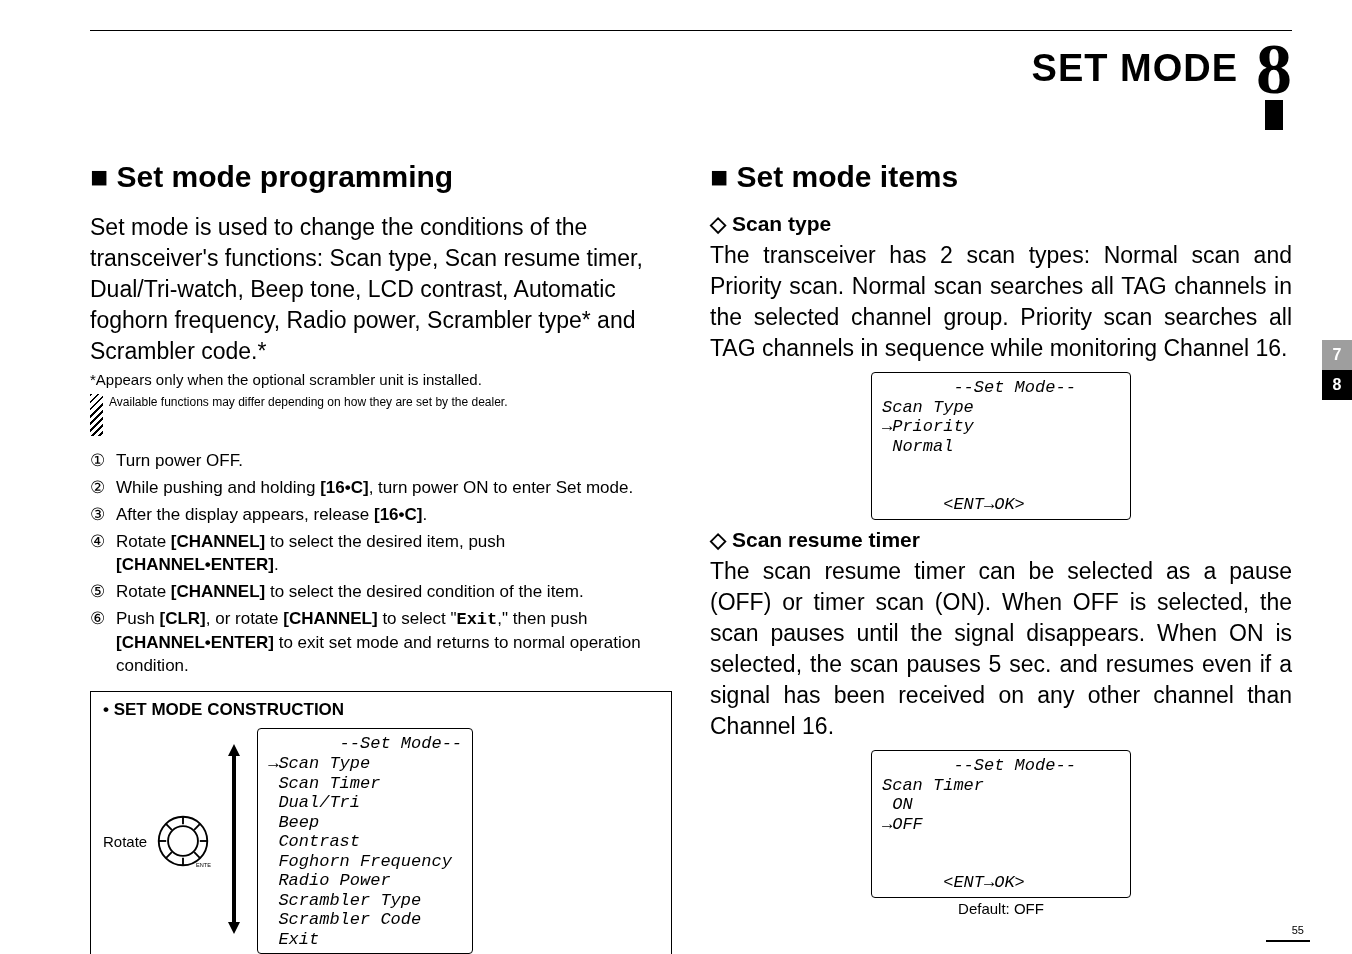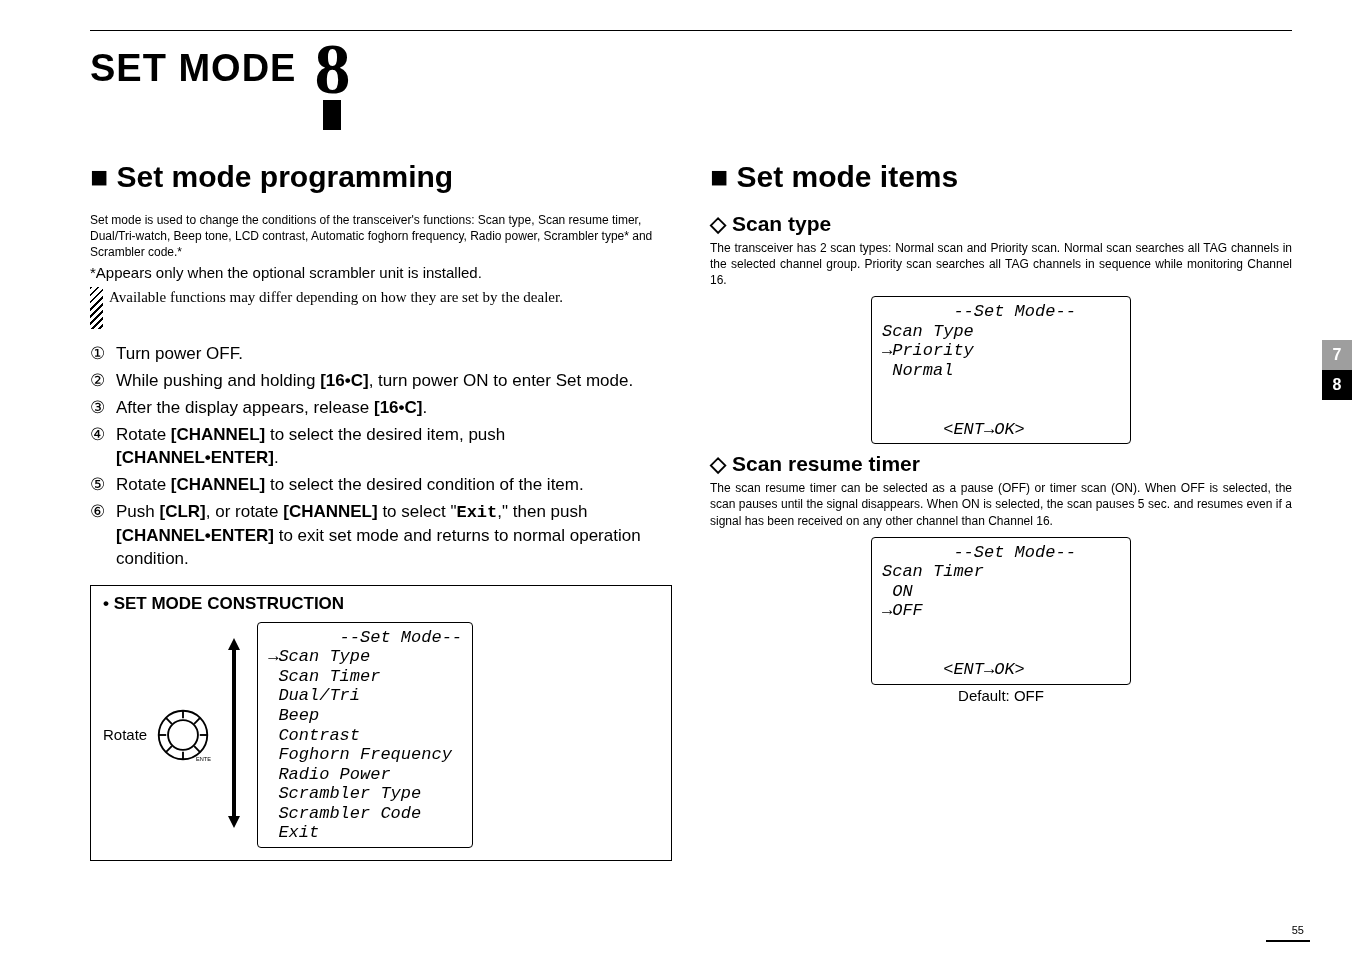--- a/index.html
+++ b/index.html
@@ -17,20 +17,21 @@
     left: 90px;
     right: 60px;
     bottom: 20px;
   }
   .rule {
     border-top: 1.5px solid #000;
     margin-bottom: 6px;
   }
   .header-row {
     display: flex;
+    justify-content: flex-end;
     align-items: flex-start;
     gap: 18px;
     margin-bottom: 30px;
   }
   .header-title {
     font-size: 38px;
     font-weight: bold;
     letter-spacing: 1px;
     margin-top: 10px;
   }
@@ -59,41 +60,41 @@
   .col {
     flex: 1;
     min-width: 0;
   }
   h2.section {
     font-size: 30px;
     font-weight: bold;
     margin-bottom: 18px;
   }
   p.lead {
-    font-size: 12px;
+    font-size: 23px;
     line-height: 1.35;
     margin-bottom: 4px;
   }
   .note {
     font-size: 15px;
     margin-bottom: 6px;
   }
   .hatched {
     display: flex;
     align-items: flex-start;
     gap: 6px;
     margin-bottom: 14px;
   }
   .hatch-bar {
     width: 13px;
     height: 42px;
     flex: 0 0 13px;
     background: repeating-linear-gradient(135deg,#000 0 2px,#fff 2px 5px);
   }
-  .hatched p { font-size: 15px; line-height: 1.35; font-family: Liberation Serif, serif; }
+  .hatched p { font-size: 12px; line-height: 1.35; }
   .steps {
     list-style: none;
     font-size: 17px;
   }
   .steps li {
     display: flex;
     align-items: flex-start;
     gap: 6px;
     margin-bottom: 4px;
     line-height: 1.35;

